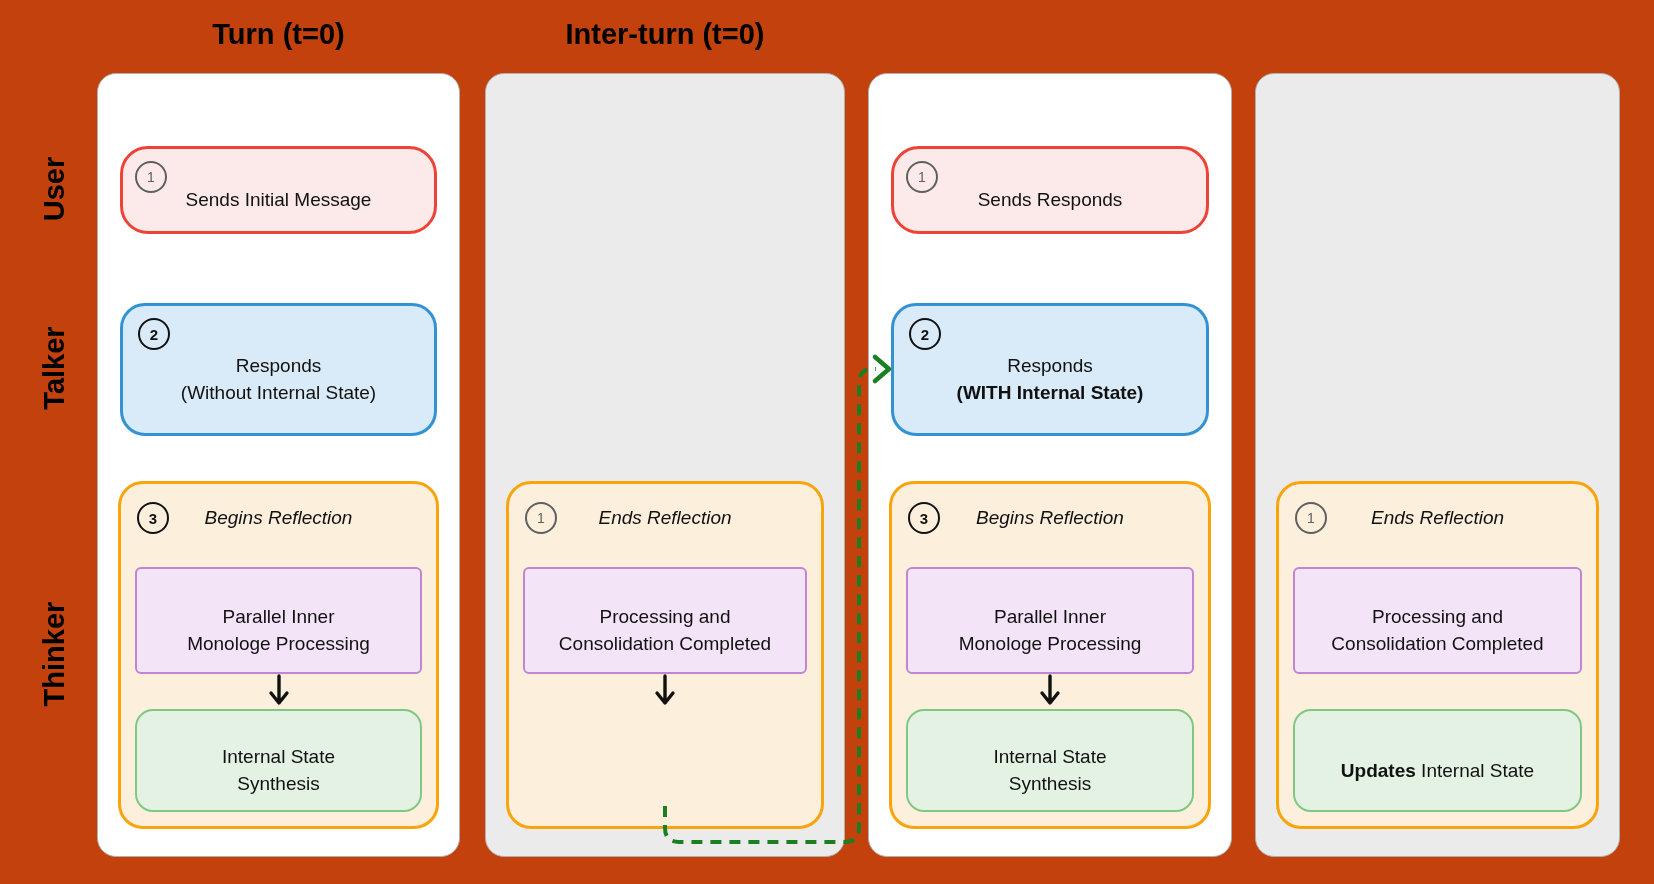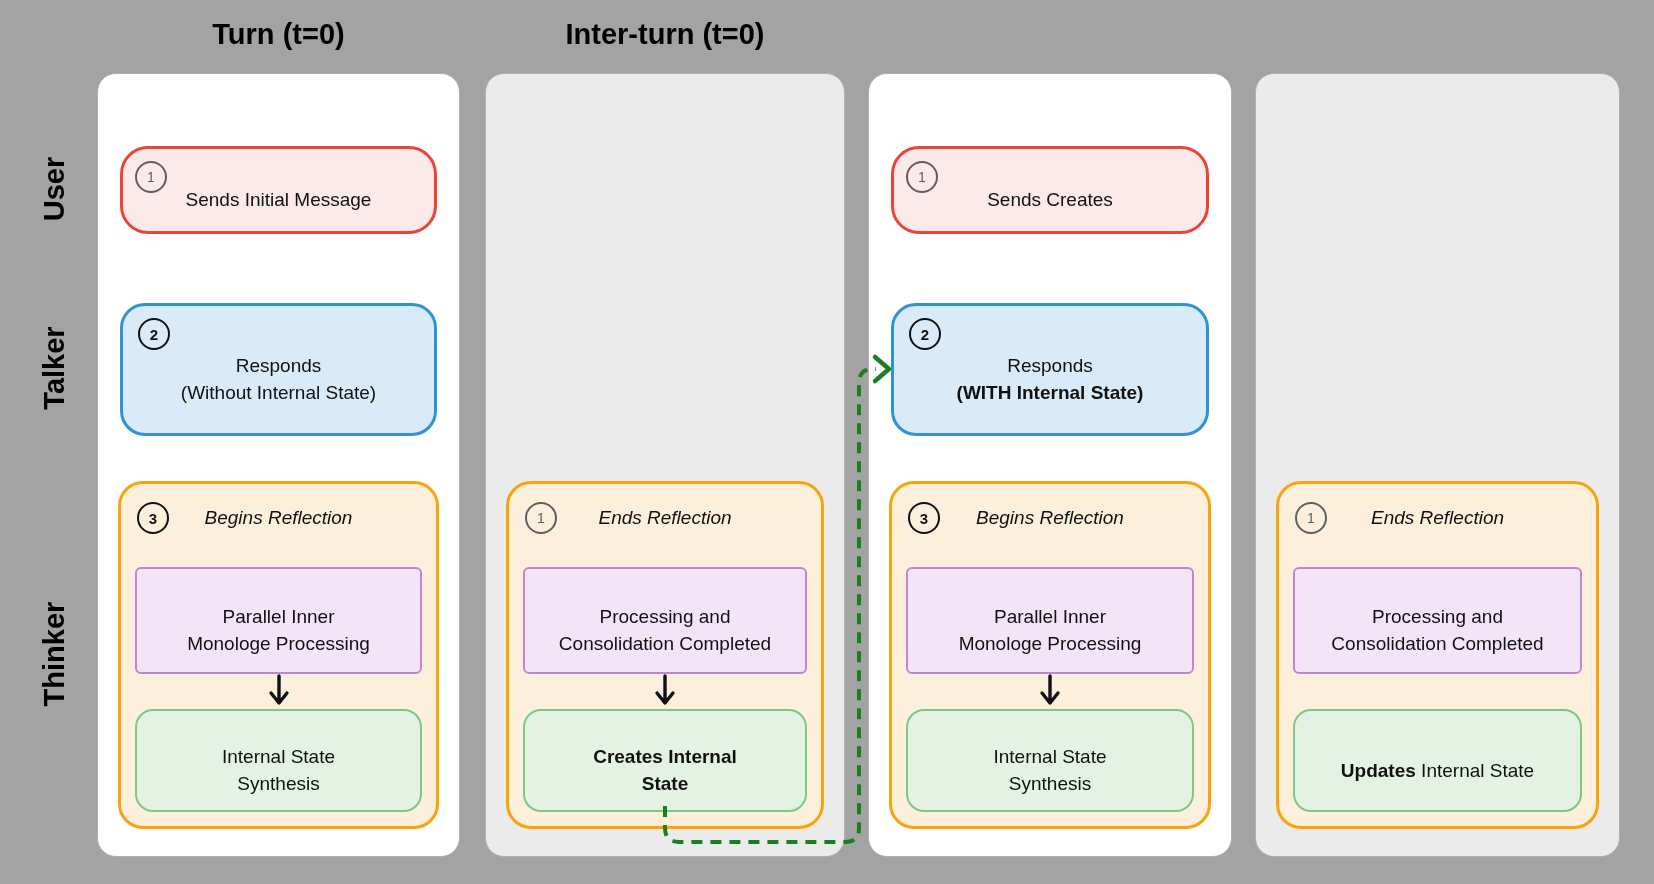--- a/index.html
+++ b/index.html
@@ -1,17 +1,17 @@
 <!DOCTYPE html>
 <html style="--red_border: #ED4337; --red_fill: #FCEAEA; --blue_border: #3292D3; --blue_fill: #D9EBF8; --orange_border: #F9A30D; --orange_fill: #FCF0DC; --purple_border: #C185D2; --purple_fill: #F4E4F8; --green_border: #81C784; --green_fill: #E4F2E3; --panel_border: #B0B0B0; --panel_gray: #EBEBEB; --connector_green: #1B7E1F;"><head>
 <meta charset="utf-8">
 <style>
   html,body{margin:0;padding:0;background:#ffffff;}
   body{font-family:"Liberation Sans","DejaVu Sans",sans-serif;color:#111;}
-  #canvas{position:relative;width:1654px;height:884px;background:#a3a3a3;overflow:hidden;}
+  #canvas{position:relative;width:1654px;height:884px;background:#c2410c;overflow:hidden;}
 
   .colheader{position:absolute;top:16px;height:36px;line-height:36px;
     font-size:29px;font-weight:700;text-align:center;color:#000;}
 
   .rowlabel{position:absolute;width:220px;height:36px;line-height:36px;
     text-align:center;font-size:29px;font-weight:700;color:#000;
     transform:rotate(-90deg);}
 
   .panel{position:absolute;top:73px;height:784px;box-sizing:border-box;
     background:#ffffff;border:1.6px solid var(--panel_border);border-radius:19px;}
@@ -113,33 +113,27 @@
         <div class="boxtext">
             <div><span>Processing and</span></div>
             <div><span>Consolidation Completed</span></div>
           </div>
       </div>
       <div class="arrowzone">
         <svg width="24" height="34" viewBox="0 0 24 34">
             <path class="downarrow" d="M12 2 L12 26 M4 19 L12 29 L20 19"></path>
           </svg>
       </div>
-      <div class="box box-green">
-        <div class="boxtext">
-            <div><span class="b">Creates Internal</span></div>
-            <div><span class="b">State</span></div>
-          </div>
-      </div>
     </div>
   </div>
 
   <div class="panel" style="left:868px;width:364px;">
     <div class="box box-red">
       <span class="numcircle pos-red gray">1</span>
-      <div class="boxtext">Sends Creates</div>
+      <div class="boxtext">Sends Responds</div>
     </div>
     <div class="box box-blue">
       <span class="numcircle pos-blue">2</span>
       <div class="boxtext">
           <div><span>Responds</span></div>
           <div><span class="b">(WITH Internal State)</span></div>
         </div>
     </div>
     <div class="box box-orange">
       <span class="numcircle pos-orange">3</span>

